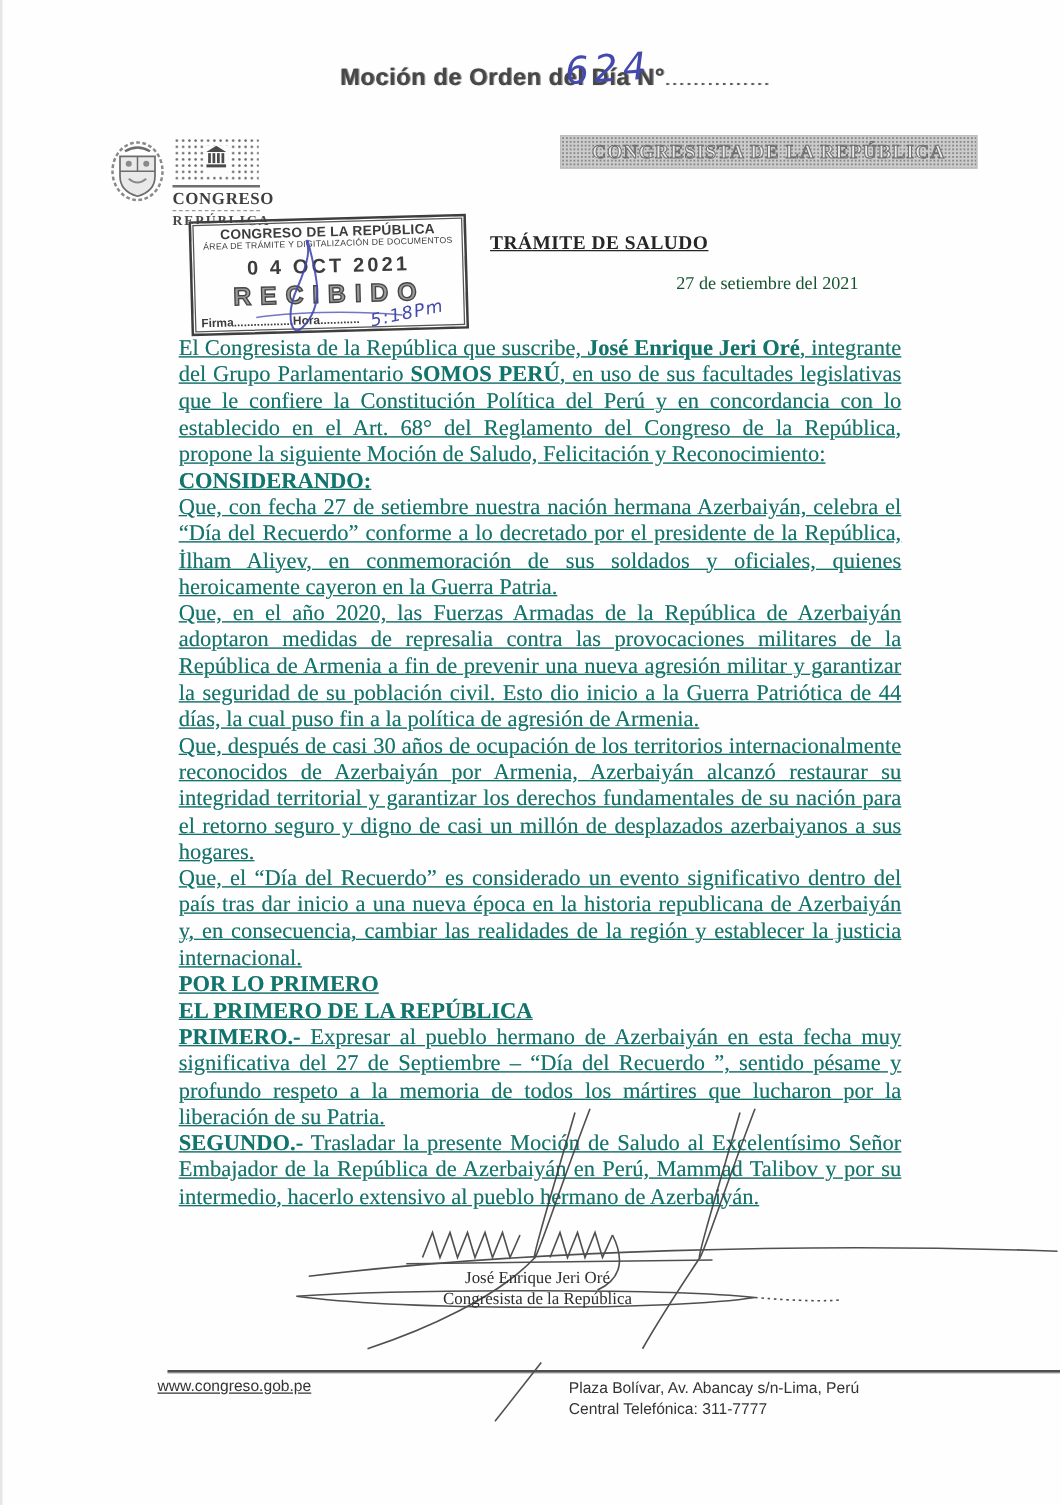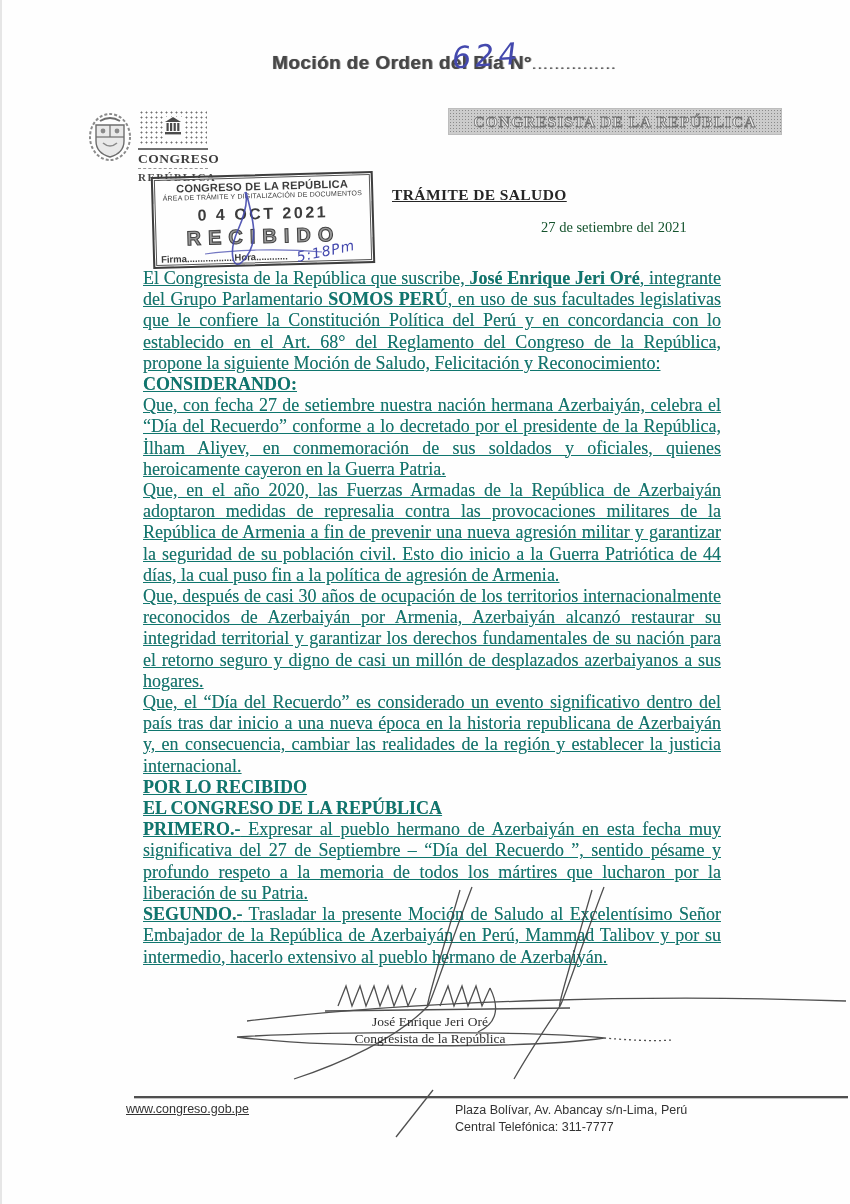--- a/index.html
+++ b/index.html
@@ -135,22 +135,22 @@
   <div class="body-text">
     <p><span>El Congresista de la República que suscribe, </span><b>José Enrique Jeri Oré</b><span>, integrante del Grupo Parlamentario </span><b>SOMOS PERÚ</b><span>, en uso de sus facultades legislativas que le confiere la Constitución Política del Perú y en concordancia con lo establecido en el Art. 68° del Reglamento del Congreso de la República, propone la siguiente Moción de Saludo, Felicitación y Reconocimiento:</span></p>
 
     <p class="head mt33">CONSIDERANDO:</p>
 
     <p class="mt9">Que, con fecha 27 de setiembre nuestra nación hermana Azerbaiyán, celebra el “Día del Recuerdo” conforme a lo decretado por el presidente de la República, İlham Aliyev, en conmemoración de sus soldados y oficiales, quienes heroicamente cayeron en la Guerra Patria.</p>
     <p class="mt11">Que, en el año 2020, las Fuerzas Armadas de la República de Azerbaiyán adoptaron medidas de represalia contra las provocaciones militares de la República de Armenia a fin de prevenir una nueva agresión militar y garantizar la seguridad de su población civil. Esto dio inicio a la Guerra Patriótica de 44 días, la cual puso fin a la política de agresión de Armenia.</p>
     <p class="mt11">Que, después de casi 30 años de ocupación de los territorios internacionalmente reconocidos de Azerbaiyán por Armenia, Azerbaiyán alcanzó restaurar su integridad territorial y garantizar los derechos fundamentales de su nación para el retorno seguro y digno de casi un millón de desplazados azerbaiyanos a sus hogares.</p>
     <p class="mt8">Que, el “Día del Recuerdo” es considerado un evento significativo dentro del país tras dar inicio a una nueva época en la historia republicana de Azerbaiyán y, en consecuencia, cambiar las realidades de la región y establecer la justicia internacional.</p>
 
-    <p class="head mt14">POR LO RECIBIDO</p>
-    <p class="head mt13">EL CONGRESO DE LA REPÚBLICA</p>
+    <p class="head mt14">POR LO PRIMERO</p>
+    <p class="head mt13">EL PRIMERO DE LA REPÚBLICA</p>
 
     <p><b>PRIMERO.-</b><span> Expresar al pueblo hermano de Azerbaiyán en esta fecha muy significativa del 27 de Septiembre – “Día del Recuerdo ”, sentido pésame y profundo respeto a la memoria de todos los mártires que lucharon por la liberación de su Patria.</span></p>
 
     <p class="mt14"><b>SEGUNDO.-</b><span> Trasladar la presente Moción de Saludo al Excelentísimo Señor Embajador de la República de Azerbaiyán en Perú, Mammad Talibov y por su intermedio, hacerlo extensivo al pueblo hermano de Azerbaiyán.</span></p>
   </div>
 
   <svg class="sig-svg">
     <g fill="none" stroke="#3d3d3d" stroke-width="1.3" opacity="0.9">
       <path d="M472 887 C 448 950, 432 1000, 428 1006 C 424 1012, 442 952, 460 890"></path>
       <path d="M428 1006 C 398 1038, 340 1064, 294 1079"></path>

